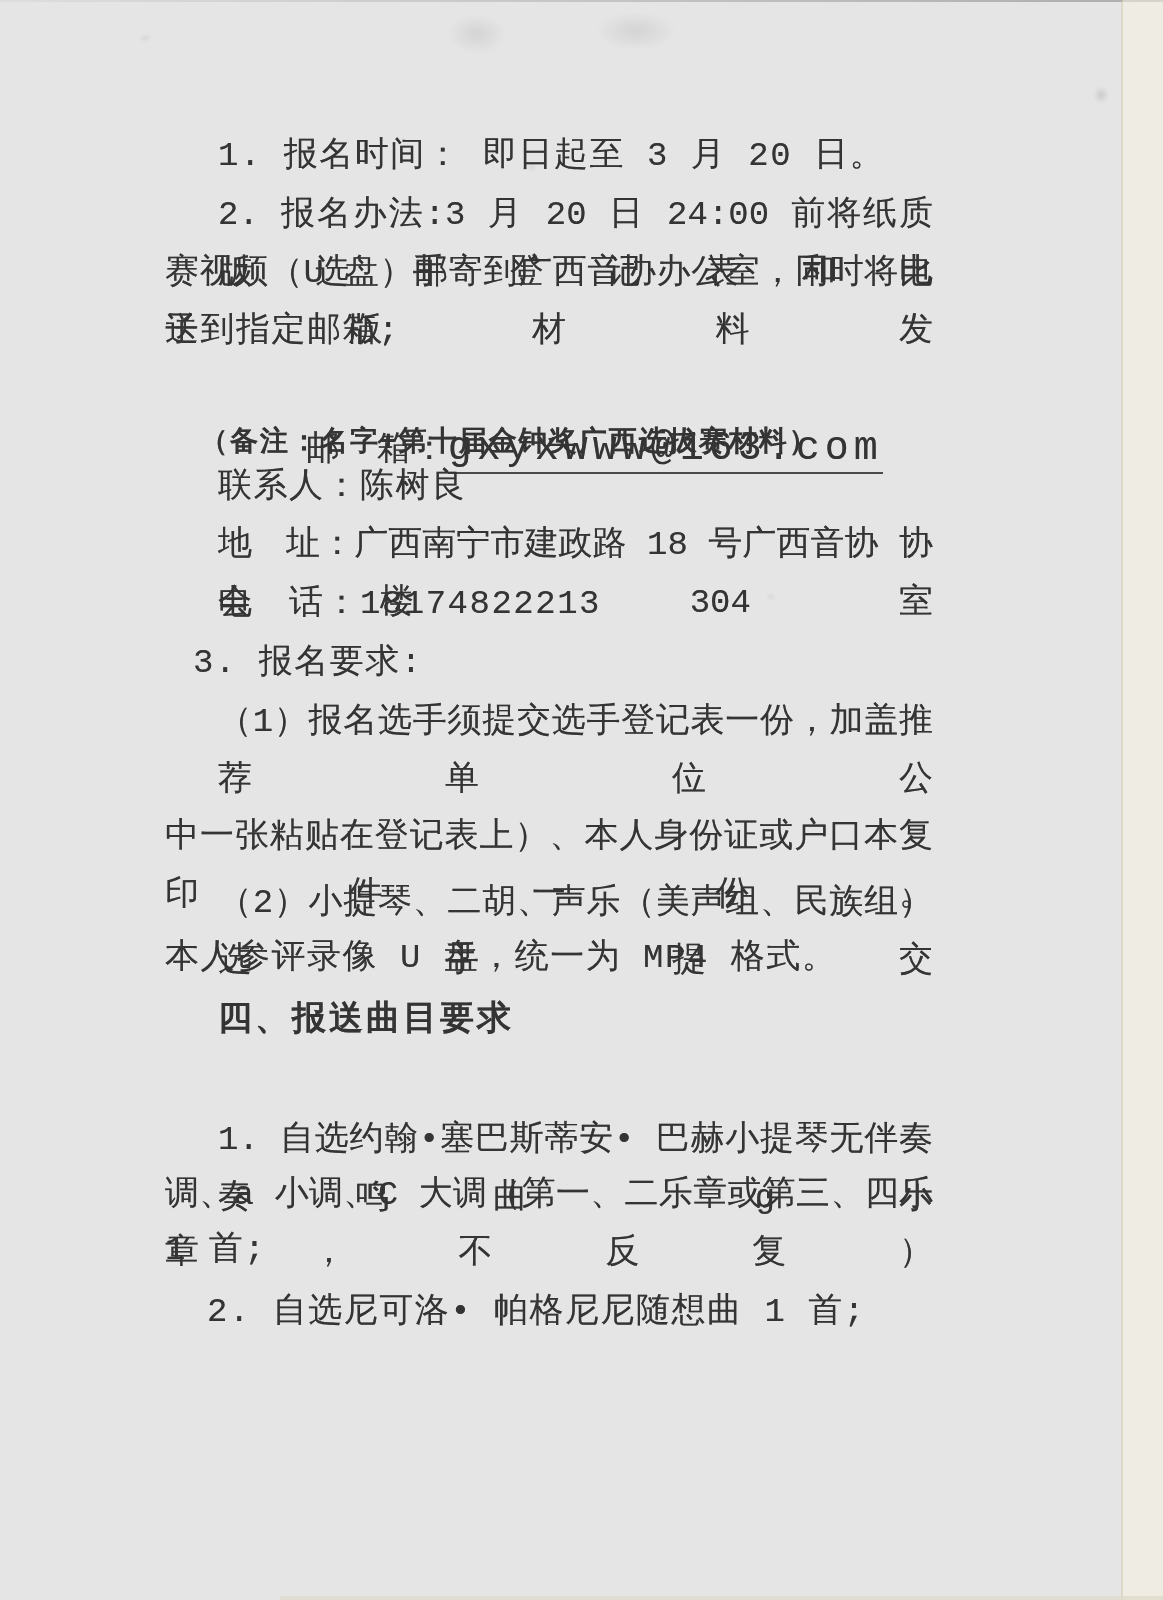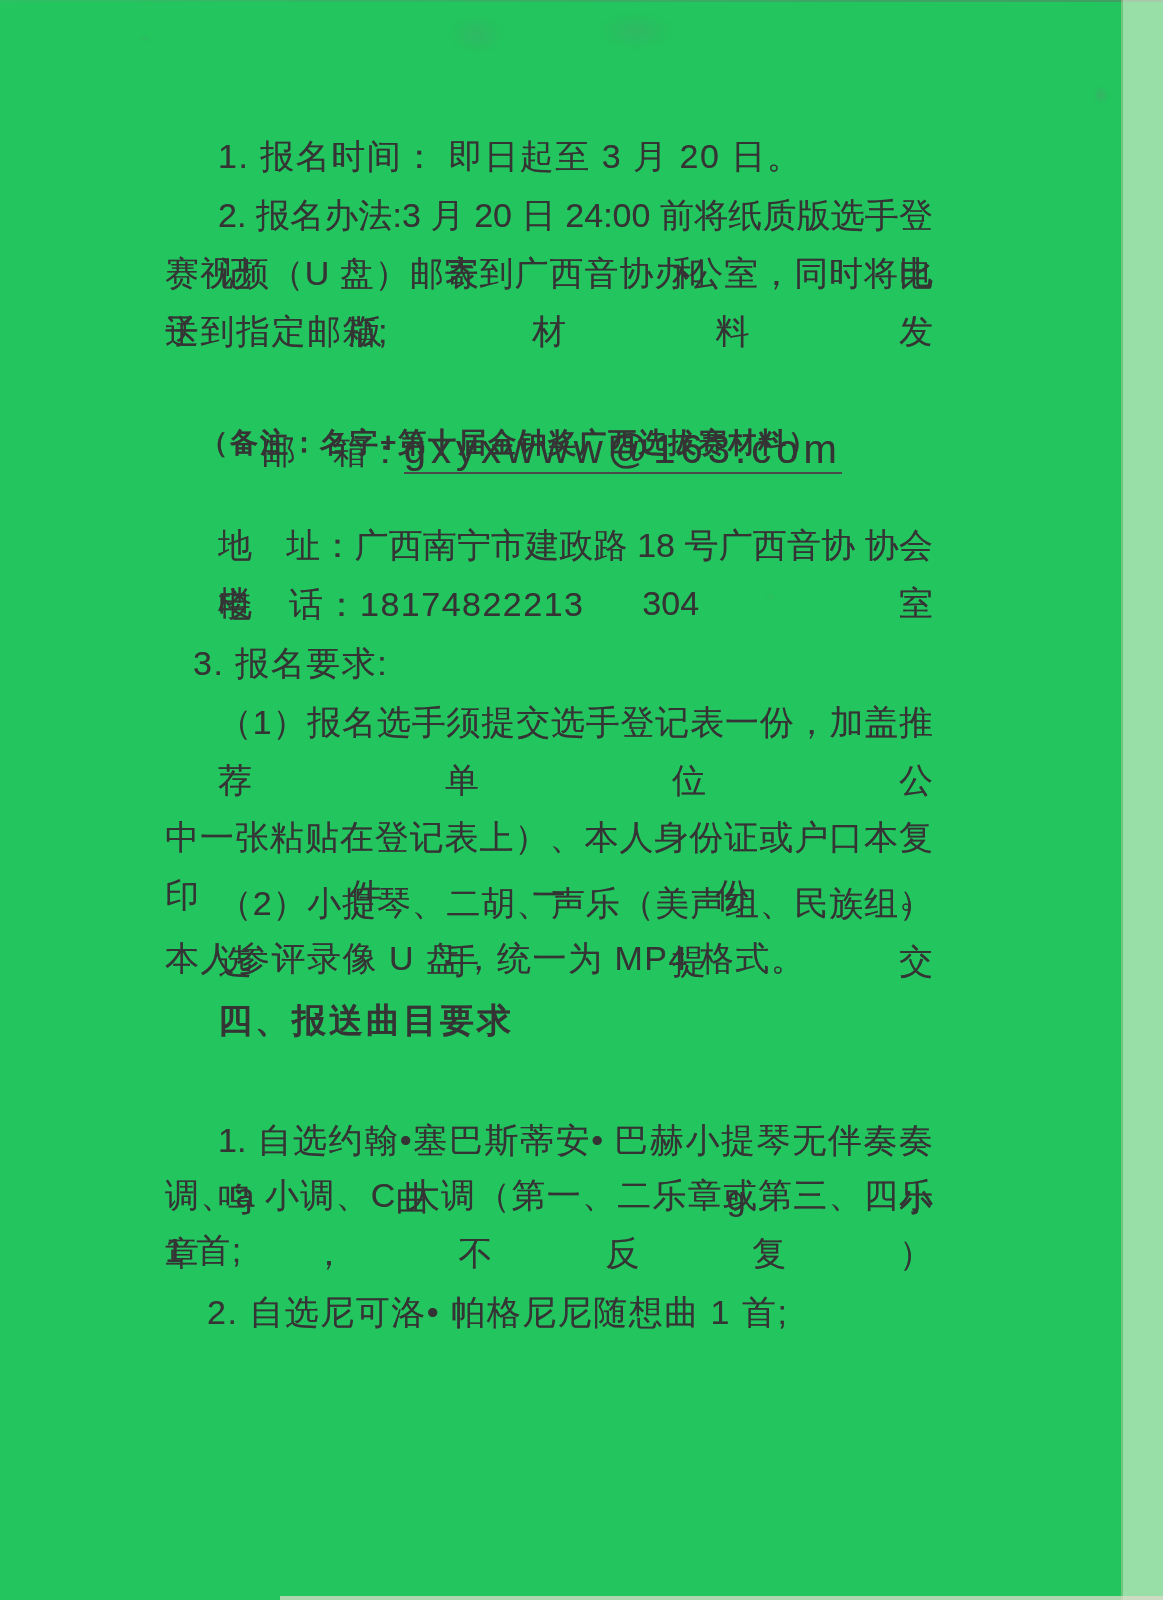--- a/index.html
+++ b/index.html
@@ -4,23 +4,23 @@
 <style>
   html, body {
     margin: 0;
     padding: 0;
     background: #ffffff;
   }
   .page {
     position: relative;
     width: 1163px;
     height: 1600px;
-    background: #22c55e;
+    background: #e5e5e5;
     overflow: hidden;
-    font-family: Liberation Sans, sans-serif;
+    font-family: Liberation Mono, monospace;
     color: #343434;
   }
   .line {
     position: absolute;
     font-size: 34px;
     line-height: 58px;
     height: 58px;
     letter-spacing: 1.5px;
     white-space: pre;
     text-shadow: 0 0 0.5px rgba(70,70,70,0.55);
@@ -101,20 +101,21 @@
   <div class="line x-margin just w-margin" style="top:244px">赛视频（U 盘）邮寄到广西音协办公室，同时将电子版材料发</div>
 
   <div class="line x-margin" style="top:302px">送到指定邮箱;</div>
 
   <div class="line x-indent" style="top:362px">
     <span>邮　箱：</span><span class="email-value">gxyxwww@163.com</span>
   </div>
 
   <div class="line note-line" style="top:421px; left:200px">（备注：名字+第十届金钟奖广西选拔赛材料）</div>
 
+  <div class="line x-indent" style="top:458px">联系人：陈树良</div>
 
   <div class="line x-indent just w-indent" style="top:516px">地　址：广西南宁市建政路 18 号广西音协 协会楼 304 室</div>
 
   <div class="line x-indent" style="top:575px">电　话：18174822213</div>
 
   <div class="line" style="top:634px; left:193px">3. 报名要求:</div>
 
   <div class="line x-indent just w-indent" style="top:693px">（1）报名选手须提交选手登记表一份，加盖推荐单位公</div>
 
 

